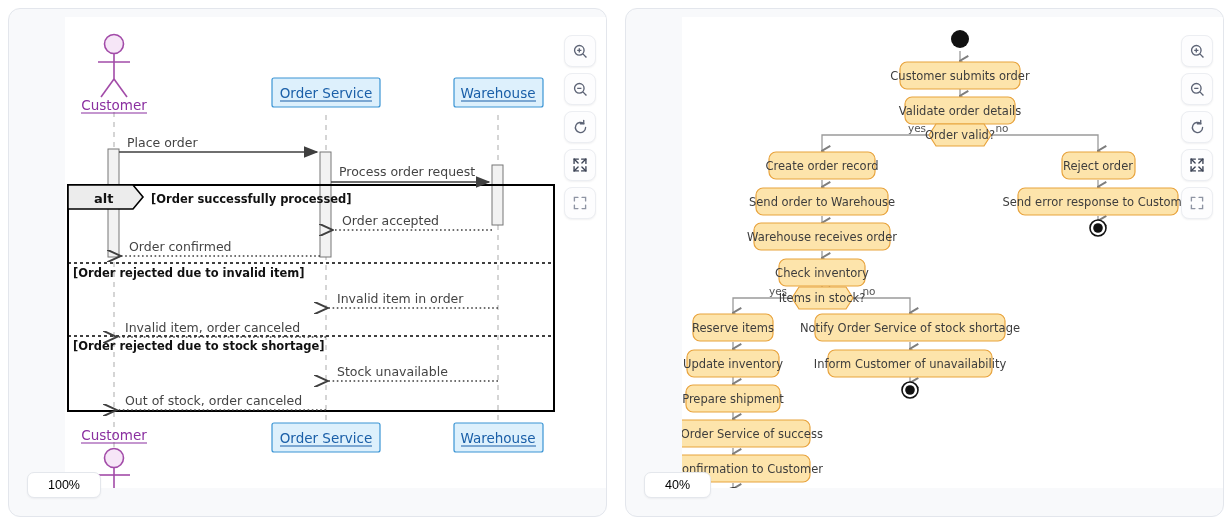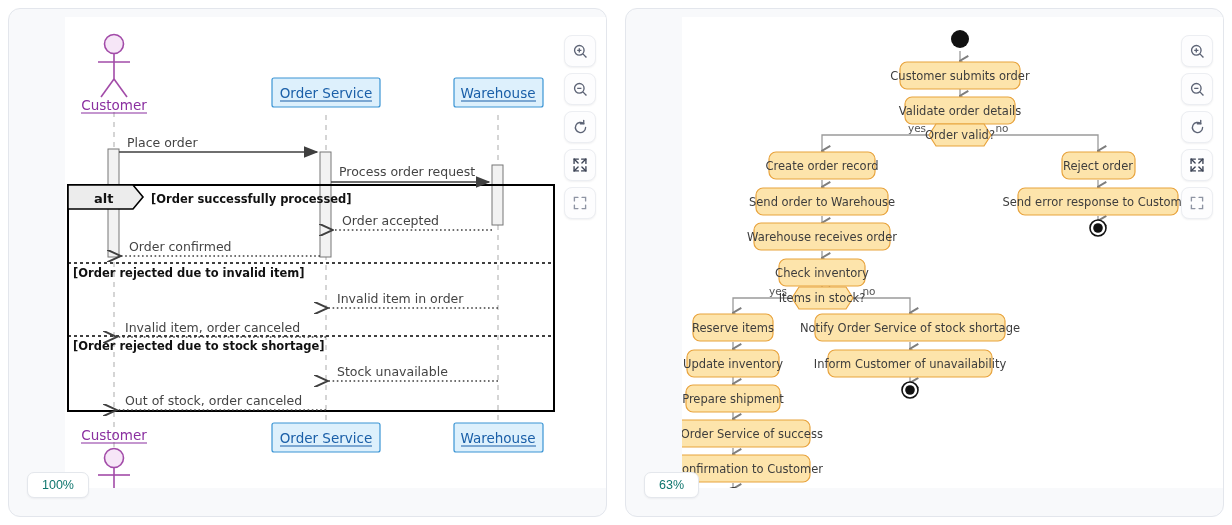--- a/index.html
+++ b/index.html
@@ -51,26 +51,26 @@
     cursor:pointer;
     box-sizing:border-box;
   }
   .tool-btn svg{display:block;}
 
   
   .zoom-badge{
     position:absolute;
     left:18px; bottom:18px;
     min-width:44px;
-    padding:5px 14px;
+    padding:5px 20px;
     background:#ffffff;
     border:1px solid #e4e7ec;
     border-radius:7px;
     font-size:12.5px;
-    color:#0f766e;
+    color:#000000;
     text-align:center;
     box-shadow:0 1px 2px rgba(16,24,40,.05);
     z-index:30;
     box-sizing:border-box;
   }
 
   
   .seq-label{font-family:"DejaVu Sans","Liberation Sans",sans-serif;}
   .act-label{font-family:"DejaVu Sans","Liberation Sans",sans-serif;}
 </style>
@@ -445,16 +445,16 @@
       <div class="tool-btn" title="Fullscreen">
         <svg width="16" height="16" viewBox="0 0 20 20" fill="none" stroke="#8e94a3" stroke-width="1.7" stroke-linecap="round">
           <polyline points="3,7.4 3,3 7.4,3"></polyline>
             <polyline points="12.6,3 17,3 17,7.4"></polyline>
           <polyline points="17,12.6 17,17 12.6,17"></polyline>
             <polyline points="7.4,17 3,17 3,12.6"></polyline>
         </svg>
       </div>
     </div>
 
-    <div class="zoom-badge">63%</div>
+    <div class="zoom-badge">40%</div>
   </div>
 
 </div>
 
 </body></html>

